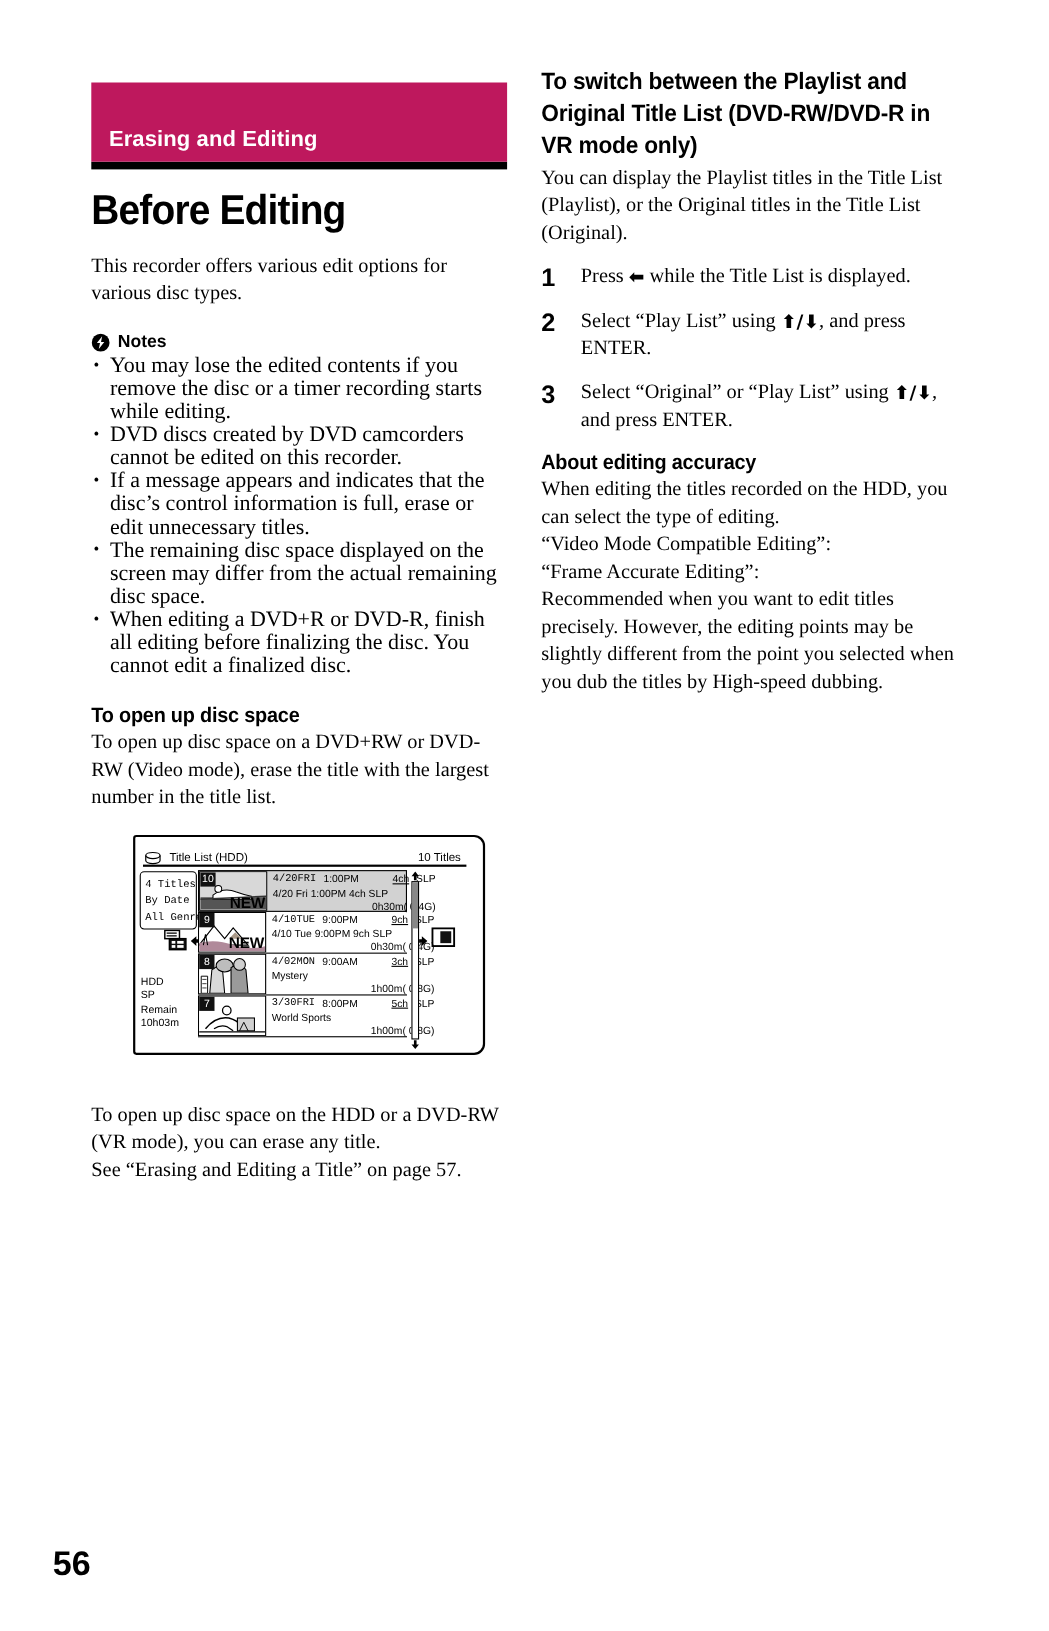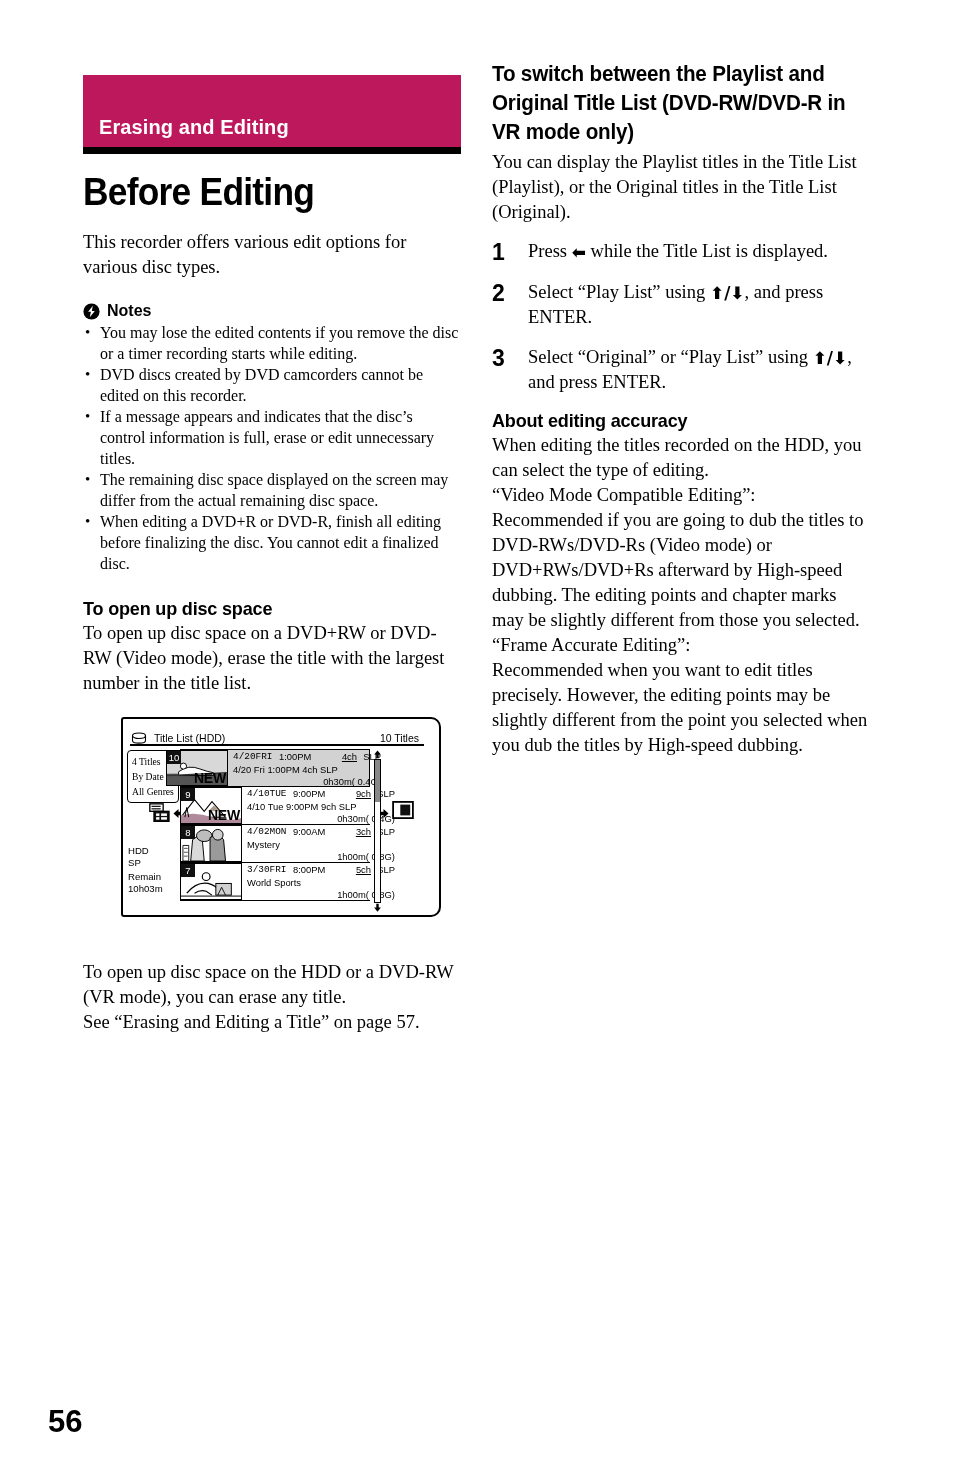--- a/index.html
+++ b/index.html
@@ -100,21 +100,21 @@
   }
   ul.notes-list {
     list-style: none;
     margin: 2px 0 0 0;
     padding: 0;
   }
   ul.notes-list li {
     position: relative;
     padding-left: 17px;
     font-family: "Liberation Serif", serif;
-    font-size: 16px;
+    font-size: 20px;
     line-height: 21px;
     margin: 0 0 0 0;
   }
   ul.notes-list li::before {
     content: "\2022";
     position: absolute;
     left: 2px;
     top: 0;
     font-size: 15px;
   }
@@ -242,21 +242,21 @@
     left: 4px;
     top: 31px;
     width: 52px;
     border: 1.6px solid #000;
     border-radius: 4px;
     box-sizing: border-box;
     padding: 3px 0 3px 4px;
     background: #fff;
   }
   .side-panel div {
-    font-family: Liberation Serif, serif;
+    font-family: Liberation Mono, monospace;
     font-size: 9.6px;
     line-height: 15px;
     white-space: nowrap;
   }
   .hdd-info {
     position: absolute;
     left: 5px;
     top: 126px;
     font-family: "Liberation Sans", sans-serif;
     font-size: 9.6px;
@@ -304,21 +304,20 @@
   .trow {
     position: relative;
     height: 38px;
     border-bottom: 1.6px solid #000;
     box-sizing: border-box;
     display: flex;
   }
   .trow.selected {
     background: #d2d2d2;
     border: 1.6px solid #000;
-    justify-content: center;
   }
   .thumb {
     position: relative;
     flex: 0 0 62px;
     border: 1.3px solid #000;
     box-sizing: border-box;
     overflow: hidden;
     background: #fff;
   }
   .thumb svg { display: block; width: 100%; height: 100%; }
@@ -645,21 +644,20 @@
         <div class="step-num">3</div>
         <div class="step-text"><span>Select “Original” or “Play List” using </span><span class="arrow-glyph">⬆/⬇</span><span>, and press ENTER.</span></div>
       </div>
 
     </div>
 
     <div class="sub-head" style="margin-top:10px;">About editing accuracy</div>
 
     <div class="body-p tight">When editing the titles recorded on the HDD, you can select the type of editing.</div>
     <div class="body-p tight">“Video Mode Compatible Editing”:</div>
-    <div class="body-p tight">Recommended if you are going to dub the titles to DVD-RWs/DVD-Rs (Video mode) or DVD+RWs/DVD+Rs afterward by High-speed dubbing. The editing points and chapter marks may be slightly different from those you selected.</div>
     <div class="body-p tight">“Frame Accurate Editing”:</div>
     <div class="body-p tight">Recommended when you want to edit titles precisely. However, the editing points may be slightly different from the point you selected when you dub the titles by High-speed dubbing.</div>
 
   </div>
 
   <div class="page-number">56</div>
 
 </div>
 
 </body></html>

